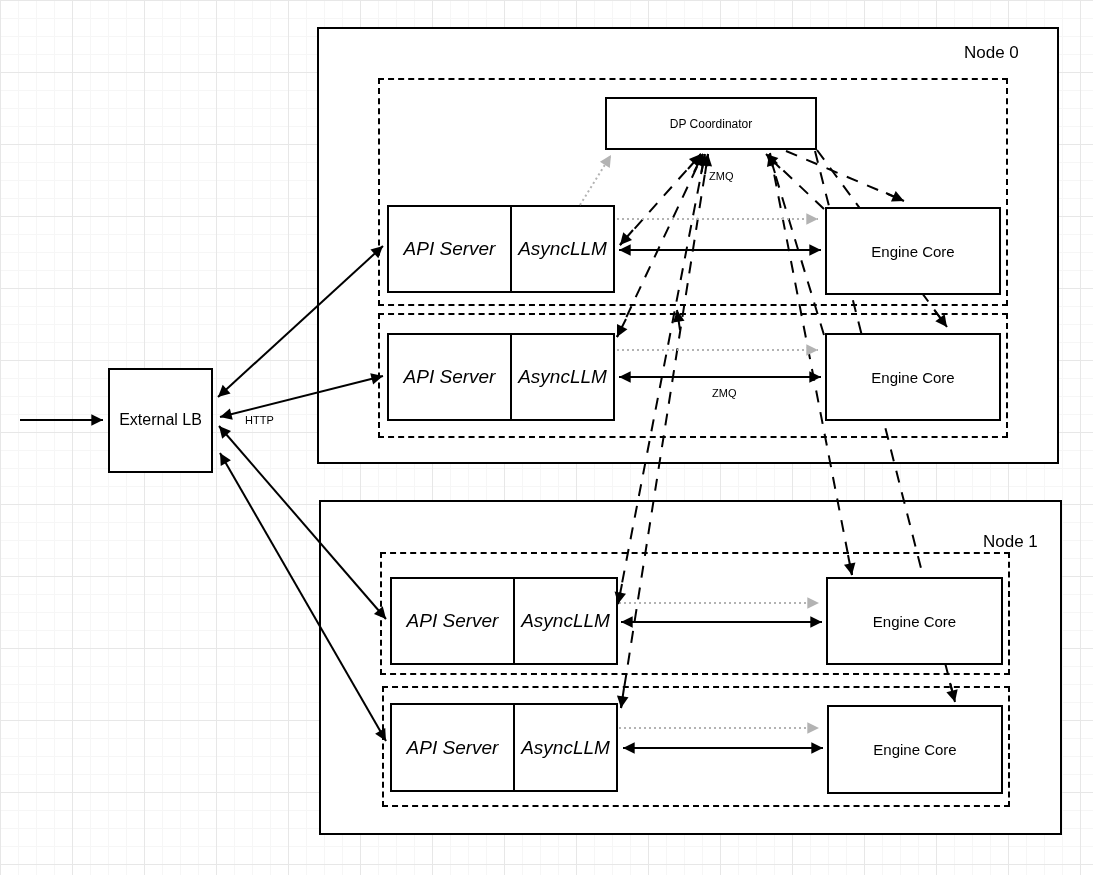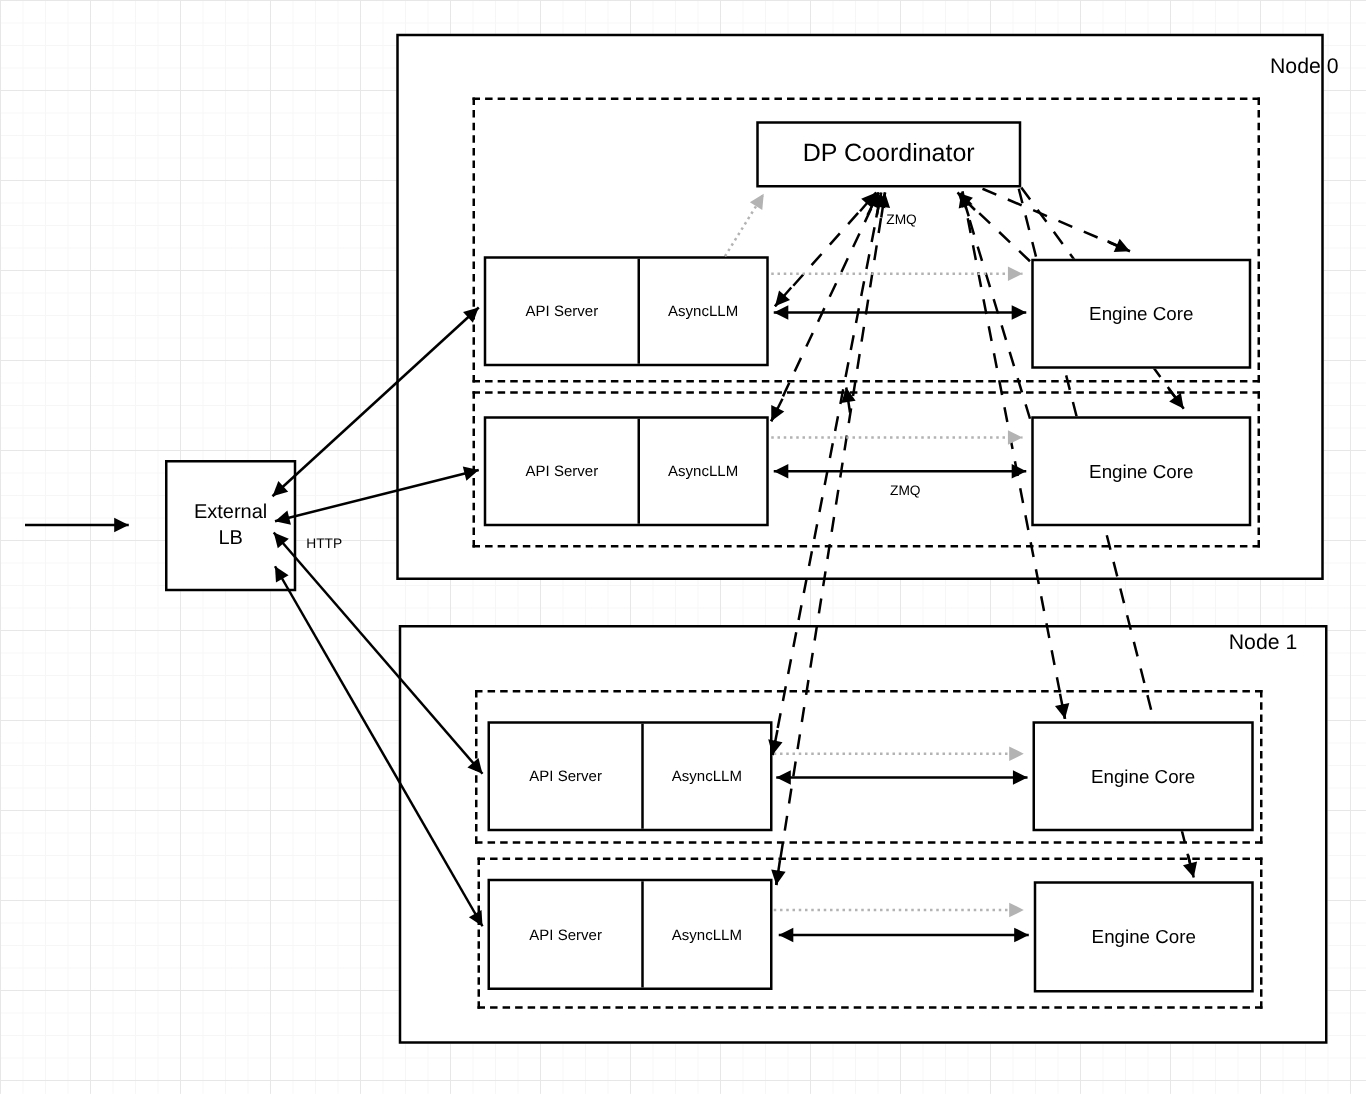--- a/index.html
+++ b/index.html
@@ -49,49 +49,49 @@
     z-index:3;
   }
   .pair{
     background:#ffffff;
     border:2px solid #000;
     display:flex;
     z-index:3;
   }
   .pair .cell{
     display:flex;align-items:center;justify-content:center;
-    font-size:12px;white-space:nowrap;
+    font-size:19px;white-space:nowrap;font-style:italic;
   }
   .pair .cell.api{flex:0 0 121px;border-right:2px solid #000;}
   .pair .cell.async{flex:1 1 auto;text-align:center;}
-  .lb-box{flex-direction:column;line-height:1.3;font-size:16px;padding:0 10px;margin-left:24px;}
+  .lb-box{flex-direction:column;line-height:1.3;font-size:16px;padding:0 0;}
   .float-label{
     font-size:11px;
     z-index:5;
     white-space:nowrap;
     text-align:center;
   }
   svg.layer{
     position:absolute;left:0;top:0;
     width:1093px;height:875px;
     pointer-events:none;
   }
   svg.under{z-index:2;}
   svg.over{z-index:4;}
 </style>
 </head>
 <body>
 
 <div id="canvas">
 
   <div class="abs node" style="left:317px;top:27px;width:742px;height:437px;"></div>
-  <div class="node-label" style="left:1016px;top:43px;z-index:3;">Node 0</div>
+  <div class="node-label" style="left:964px;top:43px;z-index:3;">Node 0</div>
 
   <div class="abs node" style="left:319px;top:500px;width:743px;height:335px;"></div>
-  <div class="node-label" style="left:983px;top:504px;z-index:3;text-align:center;">Node 1</div>
+  <div class="node-label" style="left:983px;top:532px;z-index:3;text-align:center;">Node 1</div>
 
   <svg class="layer under">
     <g stroke="#000" stroke-width="2" fill="none" stroke-dasharray="12 10">
       <line x1="620" y1="245" x2="701" y2="154"></line>
       <line x1="617" y1="337" x2="703" y2="154"></line>
       <line x1="618" y1="604" x2="705" y2="154"></line>
       <line x1="621" y1="708" x2="708" y2="154"></line>
       <line x1="824" y1="209" x2="766" y2="154"></line>
       <line x1="824" y1="335" x2="769" y2="154"></line>
       <line x1="786" y1="151" x2="904" y2="201"></line>
@@ -99,21 +99,21 @@
       <line x1="770" y1="153" x2="852" y2="575"></line>
       <line x1="815" y1="151" x2="955" y2="702"></line>
     </g>
   </svg>
 
   <div class="abs group" style="left:378px;top:78px;width:630px;height:228px;"></div>
   <div class="abs group" style="left:378px;top:313px;width:630px;height:125px;"></div>
   <div class="abs group" style="left:380px;top:552px;width:630px;height:123px;"></div>
   <div class="abs group" style="left:382px;top:686px;width:628px;height:121px;"></div>
 
-  <div class="abs box" style="left:605px;top:97px;width:212px;height:53px;font-size:20px;">
+  <div class="abs box" style="left:605px;top:97px;width:212px;height:53px;font-size:12px;">
     <span>DP Coordinator</span>
   </div>
 
   <div class="abs box lb-box" style="left:108px;top:368px;width:105px;height:105px;">
     <span>External LB</span>
   </div>
 
   <div class="abs pair" style="left:387px;top:205px;width:228px;height:88px;">
     <div class="cell api">API Server</div>
     <div class="cell async">AsyncLLM</div>
@@ -141,21 +141,21 @@
   <div class="abs pair" style="left:390px;top:703px;width:228px;height:89px;">
     <div class="cell api">API Server</div>
     <div class="cell async">AsyncLLM</div>
   </div>
   <div class="abs box" style="left:827px;top:705px;width:176px;height:89px;">
     <span>Engine Core</span>
   </div>
 
   <div class="abs float-label" style="left:709px;top:170px;">ZMQ</div>
   <div class="abs float-label" style="left:712px;top:387px;">ZMQ</div>
-  <div class="abs float-label" style="left:245px;top:429px;">HTTP</div>
+  <div class="abs float-label" style="left:245px;top:414px;">HTTP</div>
 
   <svg class="layer over">
     <defs>
       <marker id="ab" viewBox="0 0 12 12" refX="11" refY="6" markerWidth="7" markerHeight="7" orient="auto-start-reverse" markerUnits="strokeWidth">
         <path d="M1,1 L11,6 L1,11 Z" fill="#000"></path>
       </marker>
       <marker id="ag" viewBox="0 0 12 12" refX="11" refY="6" markerWidth="7" markerHeight="7" orient="auto-start-reverse" markerUnits="strokeWidth">
         <path d="M1,1 L11,6 L1,11 Z" fill="#b3b3b3"></path>
       </marker>
     </defs>

